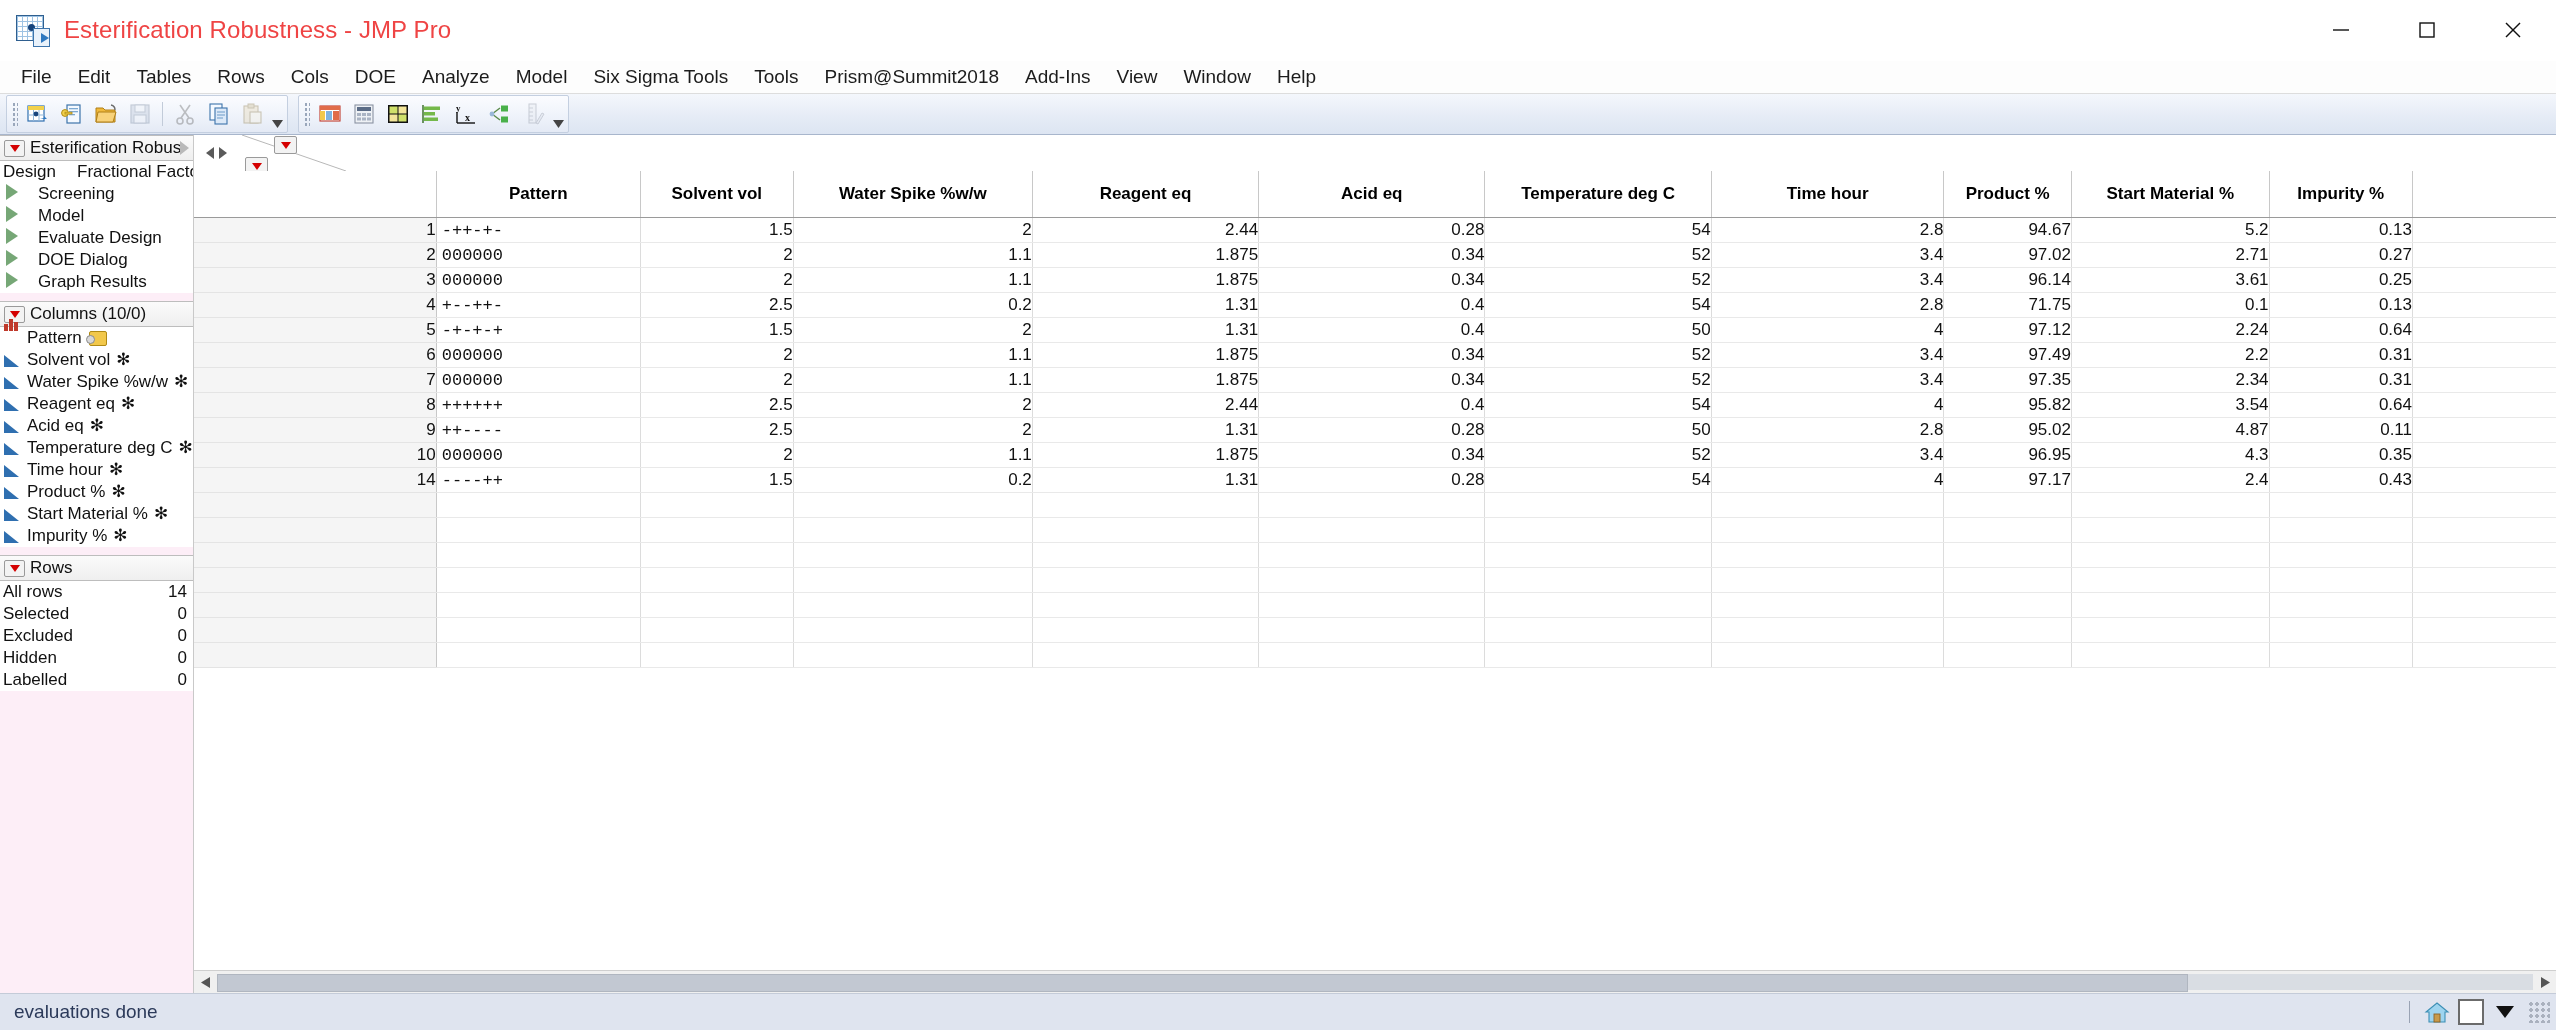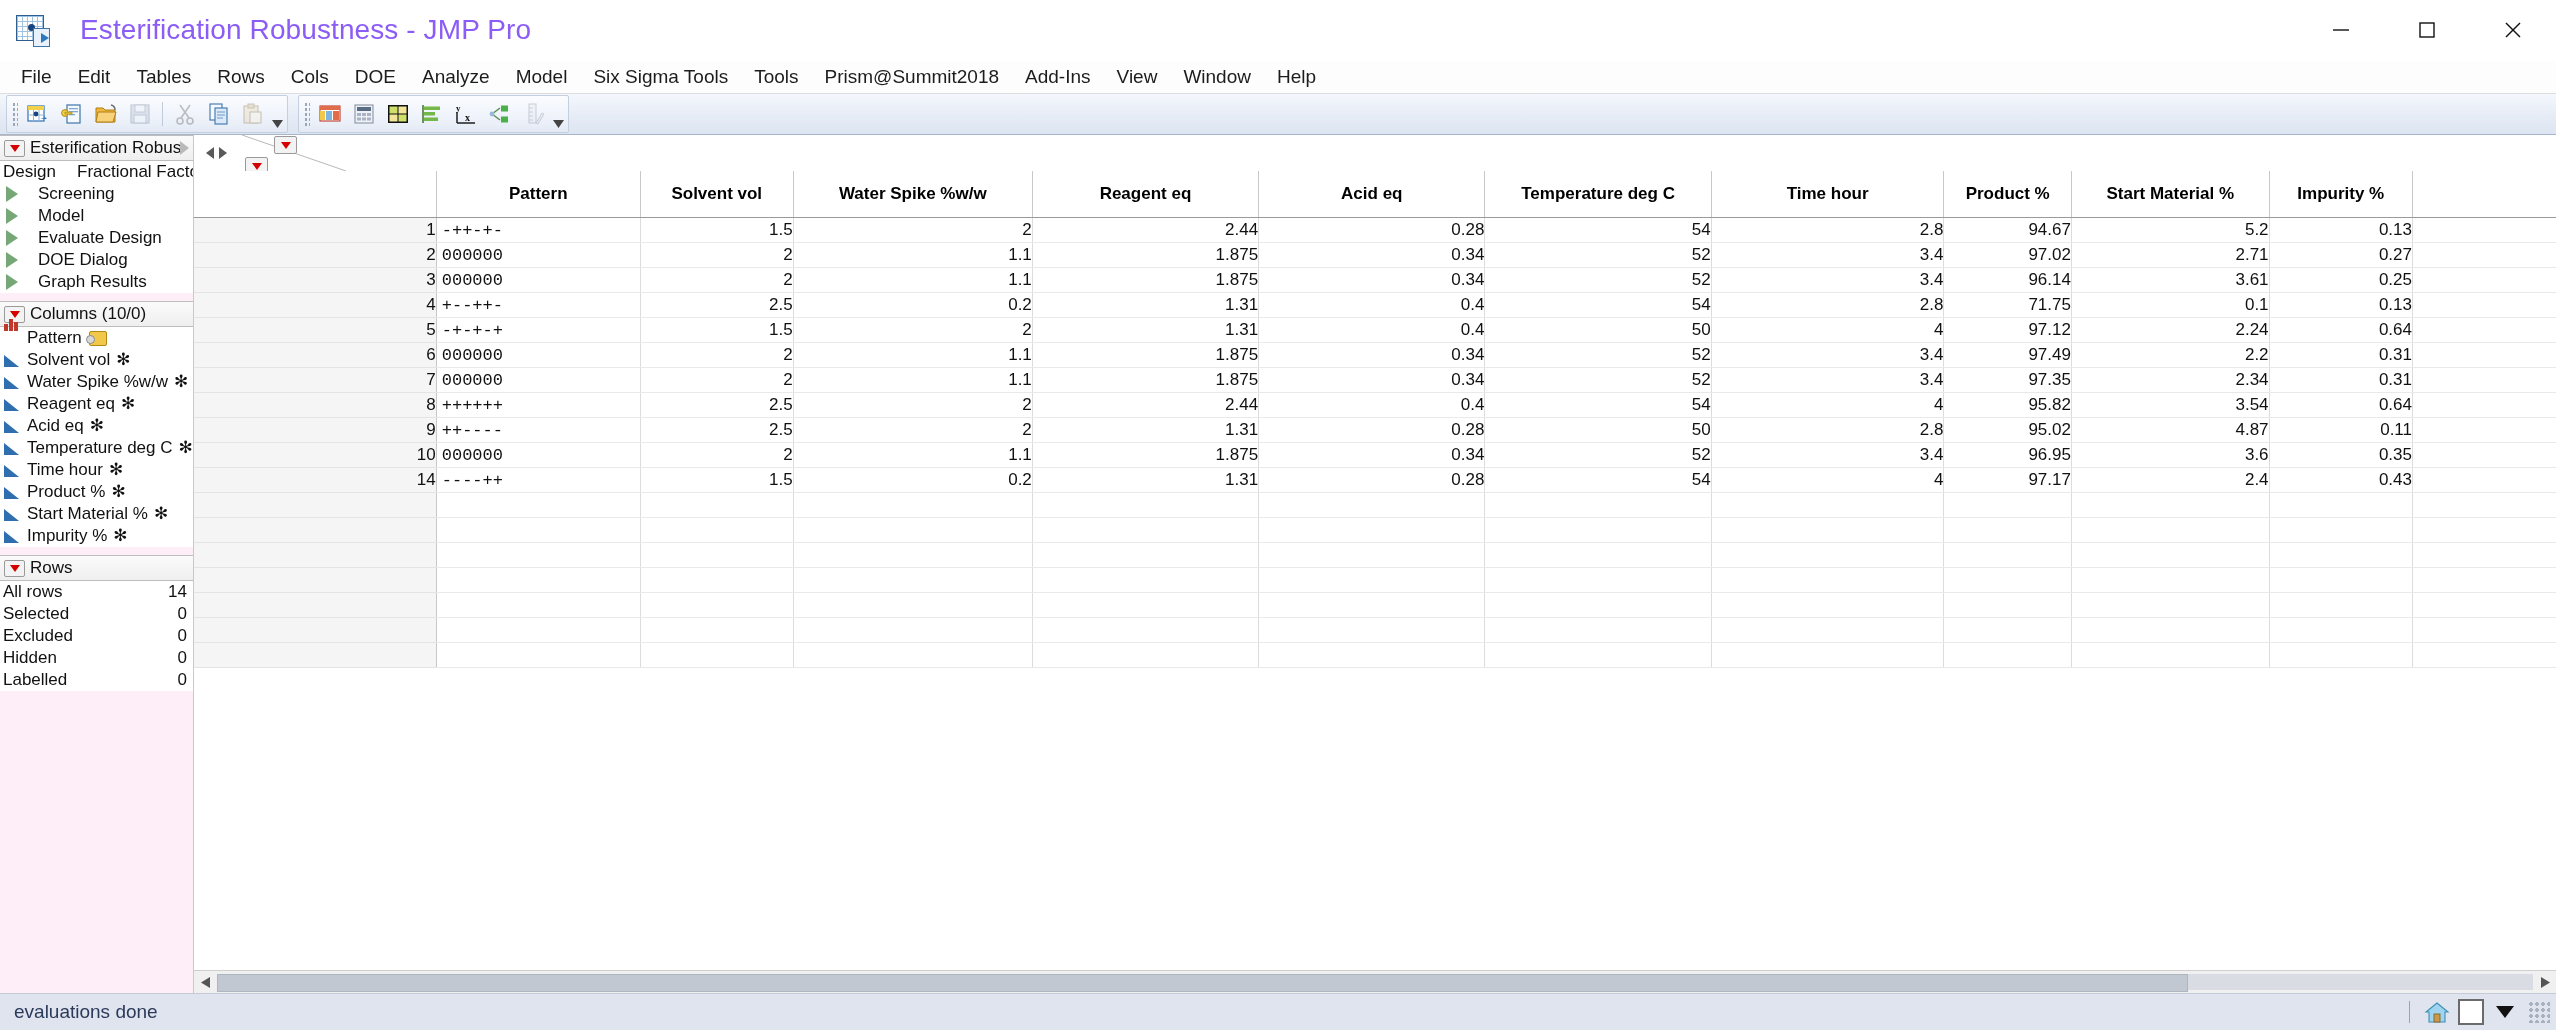--- a/index.html
+++ b/index.html
@@ -24,21 +24,21 @@
     background-image:linear-gradient(to right,#9fc3e3 1px,transparent 1px),
                      linear-gradient(to bottom,#9fc3e3 1px,transparent 1px);
     background-size:5px 5px;
   }
   .title-icon .dot{position:absolute;left:12px;top:11px;width:7px;height:7px;border-radius:50%;background:#17447c;}
   .title-icon .page{
     position:absolute;right:0;bottom:0;width:15px;height:17px;background:#e9f2fb;border:1px solid #3d74ab;
   }
   .title-icon .arr{position:absolute;right:1px;bottom:4px;width:0;height:0;
     border-top:5px solid transparent;border-bottom:5px solid transparent;border-left:8px solid #2e78c0;}
-  .title-text{font-size:28px;color:#8b5cf6;letter-spacing:0.1px;margin-left:16px;}
+  .title-text{font-size:24px;color:#ef4444;letter-spacing:0.1px;}
   .win-ctrl{margin-left:auto;display:flex;height:60px;}
   .win-btn{width:86px;height:60px;display:flex;align-items:center;justify-content:center;}
   .win-btn svg{display:block;}
 
   
   .menubar{
     height:32px;flex:0 0 32px;display:flex;align-items:center;
     background:#fdfdfd;border-bottom:1px solid #ddd; padding-left:8px;
   }
   .menu-item{
@@ -81,21 +81,21 @@
   }
   .redtri i{width:0;height:0;border-left:5px solid transparent;border-right:5px solid transparent;border-top:7px solid #d40000;display:block;}
   .panel-title{font-size:17px;color:#111;white-space:nowrap;overflow:hidden;}
   .panel-expand{margin-left:auto;margin-right:4px;width:0;height:0;
     border-top:7px solid transparent;border-bottom:7px solid transparent;border-left:9px solid #b9b9b9;}
 
   .panel-body{background:#fff;flex:0 0 auto;}
   .design-row{display:flex;font-size:17px;color:#111;padding:1px 0 1px 3px;white-space:nowrap;}
   .design-row .k{width:74px;flex:0 0 74px;}
   .design-row .v{}
-  .tree-row{display:flex;align-items:center;font-size:17px;color:#111;padding:1px 0 1px 6px;white-space:nowrap;}
+  .tree-row{display:flex;align-items:flex-start;font-size:17px;color:#111;padding:1px 0 1px 6px;white-space:nowrap;}
   .tri-green{width:0;height:0;border-top:8px solid transparent;border-bottom:8px solid transparent;
     border-left:12px solid #6aa06a;margin-right:8px;flex:0 0 12px;opacity:.92;}
 
   .col-icon{width:16px;height:14px;margin-right:7px;flex:0 0 16px;position:relative;}
   .ci-bars{position:relative;width:16px;height:14px;}
   .ci-bars span{position:absolute;bottom:0;width:4px;background:#c0392b;}
   .ci-tri{width:0;height:0;border-left:15px solid #2f6fb0;border-top:12px solid transparent;
       display:block;margin-top:2px;transform:scaleX(1);}
   .col-row{display:flex;align-items:center;font-size:17px;color:#111;padding:1px 0 1px 4px;white-space:nowrap;}
   .star{margin-left:6px;font-size:17px;color:#111;line-height:14px;}
@@ -721,21 +721,21 @@
               <tr class="datarow">
                 <td class="rownum">10</td>
                 <td class="cell pat">000000</td>
                 <td class="cell num">2</td>
                 <td class="cell num">1.1</td>
                 <td class="cell num">1.875</td>
                 <td class="cell num">0.34</td>
                 <td class="cell num">52</td>
                 <td class="cell num">3.4</td>
                 <td class="cell num">96.95</td>
-                <td class="cell num">3.6</td>
+                <td class="cell num">4.3</td>
                 <td class="cell num">0.35</td>
                 <td class="cell blank"></td>
               </tr>
               <tr class="datarow">
                 <td class="rownum">14</td>
                 <td class="cell pat">----++</td>
                 <td class="cell num">1.5</td>
                 <td class="cell num">0.2</td>
                 <td class="cell num">1.31</td>
                 <td class="cell num">0.28</td>

